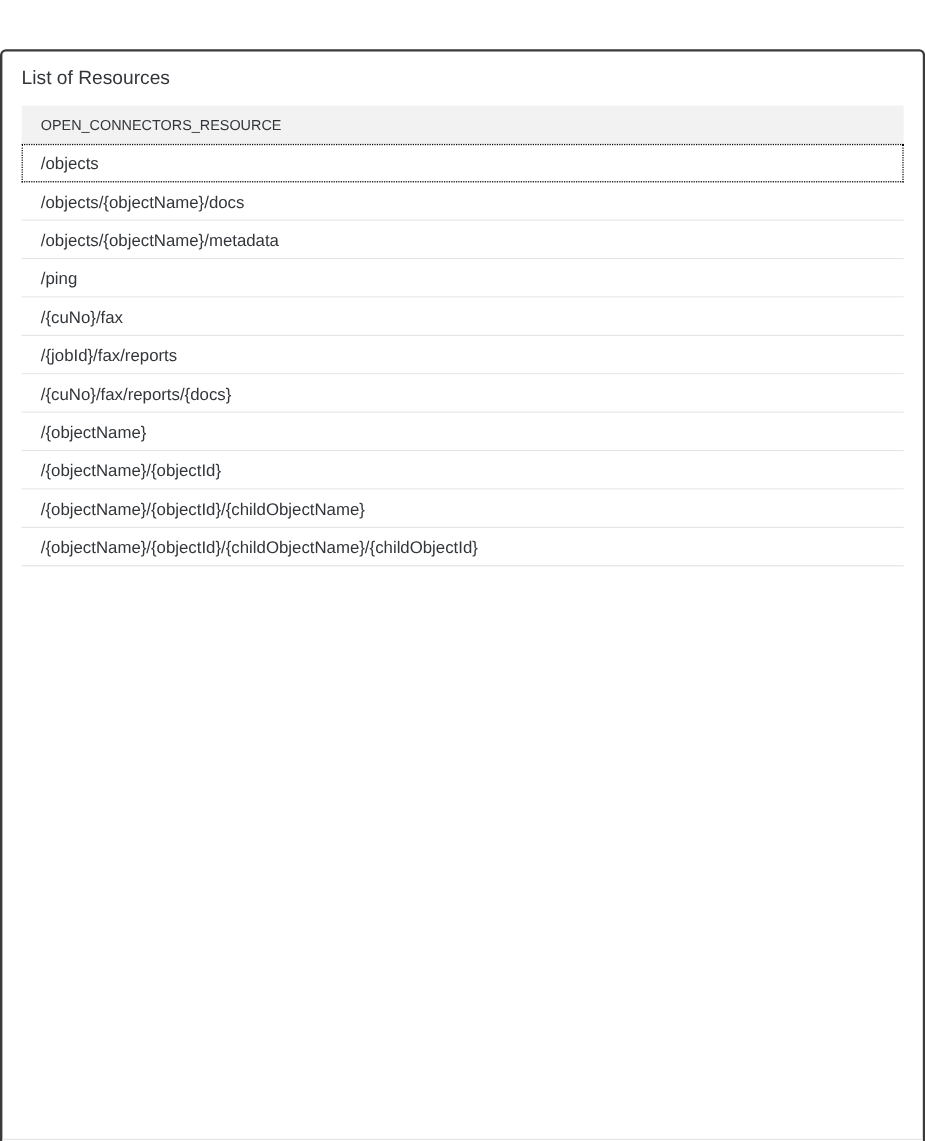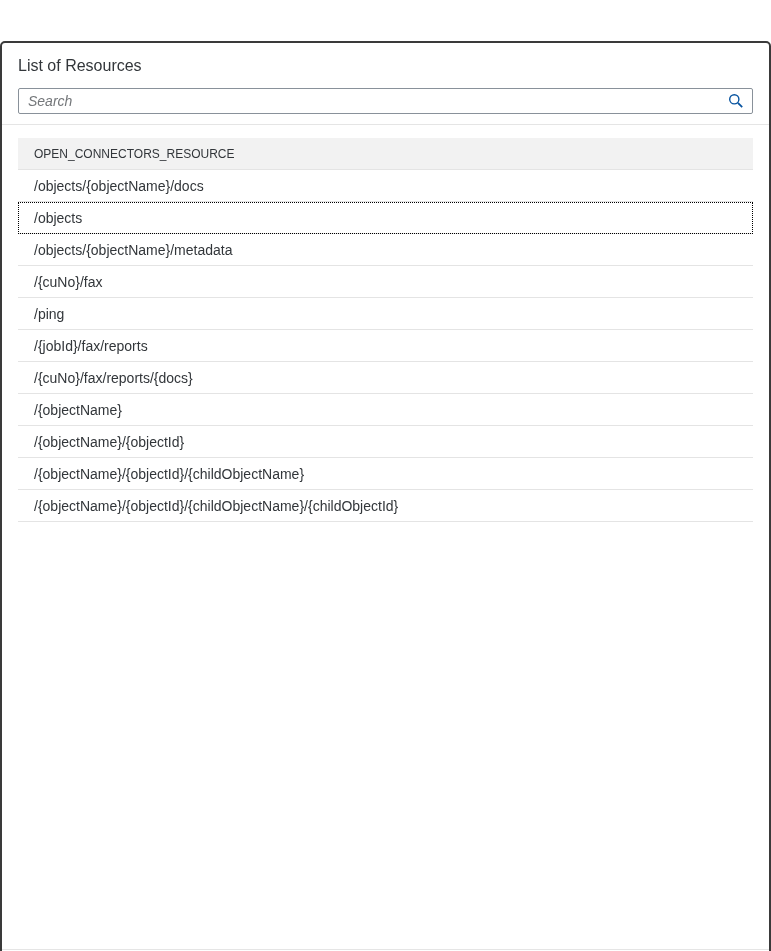--- a/index.html
+++ b/index.html
@@ -122,52 +122,39 @@
 </style>
 </head>
 <body>
 
 <div class="dialog">
 
   <div class="dialog-header">
     <div class="dialog-title">List of Resources</div>
   </div>
 
-  <div class="subheader">
-    <div class="search-wrap">
-      <input class="search-input" type="text" placeholder="Search" style="">
-      <button class="search-btn">
-        <span style="display:flex;">
-          <svg width="16" height="16" viewBox="0 0 16 16">
-            <circle cx="6.3" cy="6.3" r="4.6" fill="none" stroke="#0854a0" stroke-width="1.4"></circle>
-            <line x1="9.9" y1="9.9" x2="14.2" y2="14.2" stroke="#0854a0" stroke-width="1.8"></line>
-          </svg>
-        </span>
-      </button>
-    </div>
-  </div>
 
   <div class="table">
     <div class="table-header">
       <span>OPEN_CONNECTORS_RESOURCE</span>
     </div>
-    <div class="table-row">
+    <div class="table-row focused">
+      <span>/objects</span>
+    </div>
+      <div class="table-row">
       <span>/objects/{objectName}/docs</span>
-    </div>
-      <div class="table-row focused">
-      <span>/objects</span>
     </div>
       <div class="table-row">
       <span>/objects/{objectName}/metadata</span>
     </div>
       <div class="table-row">
-      <span>/{cuNo}/fax</span>
+      <span>/ping</span>
     </div>
       <div class="table-row">
-      <span>/ping</span>
+      <span>/{cuNo}/fax</span>
     </div>
       <div class="table-row">
       <span>/{jobId}/fax/reports</span>
     </div>
       <div class="table-row">
       <span>/{cuNo}/fax/reports/{docs}</span>
     </div>
       <div class="table-row">
       <span>/{objectName}</span>
     </div>

